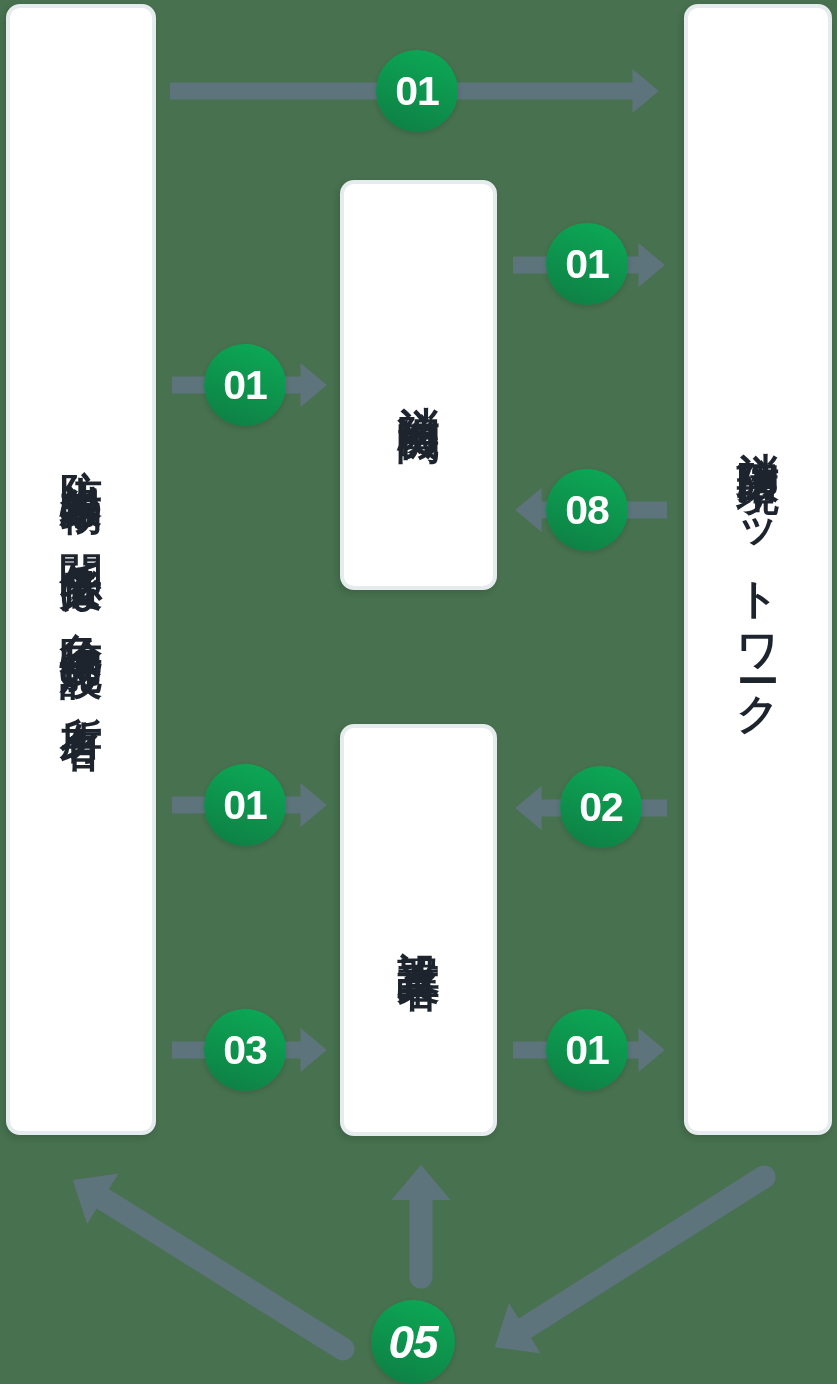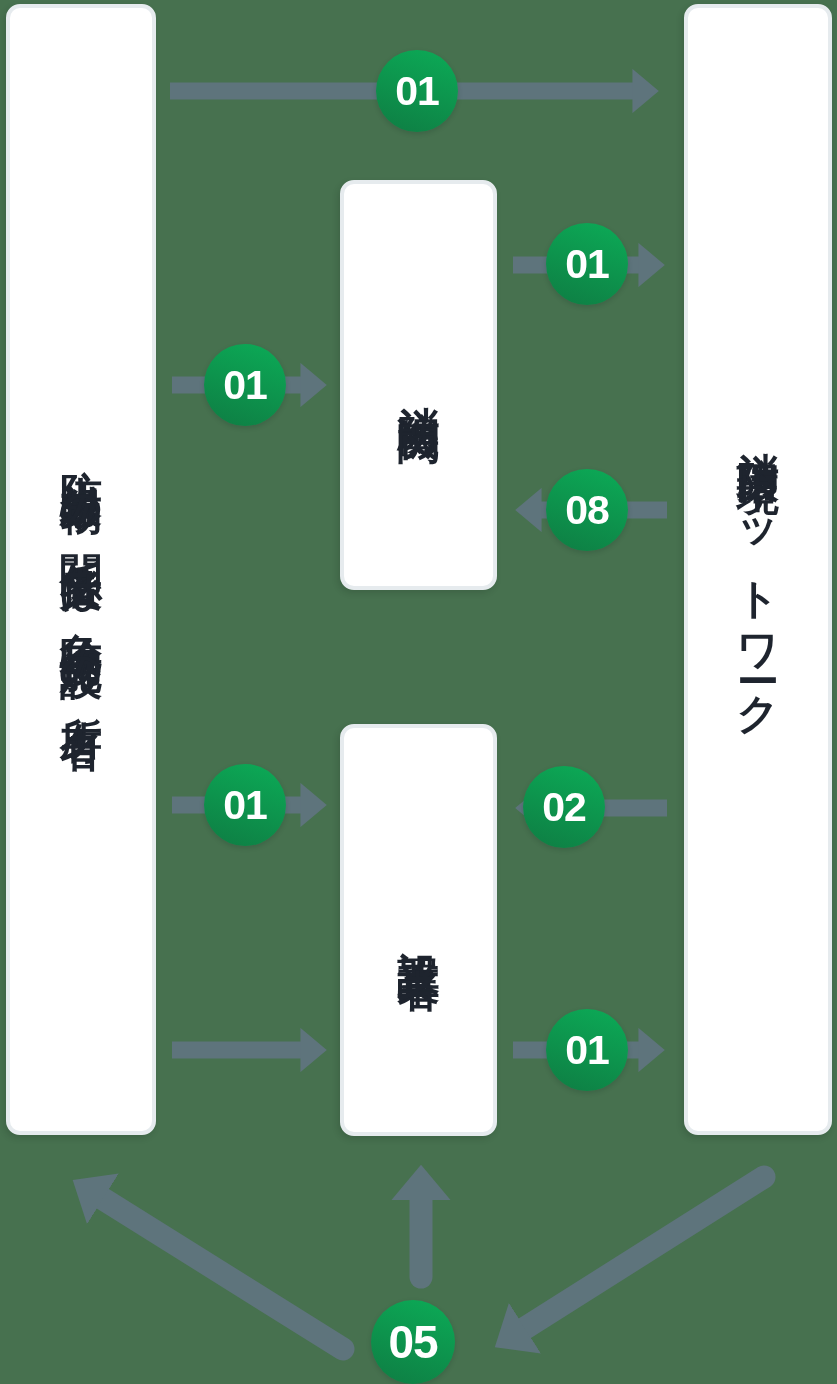--- a/index.html
+++ b/index.html
@@ -48,21 +48,21 @@
     border-radius:50%;
     background:linear-gradient(200deg,#0CA956 5%,#0E7F44 95%);
     color:#FFFFFF;
     font-size:41px;
     font-weight:700;
     letter-spacing:-1px;
     display:flex;align-items:center;justify-content:center;
     z-index:3;
     box-shadow:0 2px 5px rgba(10,40,25,.18);
   }
-  .badge.big{width:84px;height:84px;font-size:46px;}
+  .badge.big{width:84px;height:84px;font-size:46px;font-style:italic;}
 </style>
 </head>
 <body>
 
 <div class="stage">
 
   <div class="node node-owner">
     <span class="vtext">防火対象物の関係者又は危険物施設の所有者</span>
   </div>
   <div class="node node-agency">
@@ -103,17 +103,18 @@
     <line x1="421" y1="1277" x2="421" y2="1197" stroke="#5E747C" stroke-width="23" stroke-linecap="round" marker-end="url(#ah)"></line>
 
     <line x1="764" y1="1177" x2="522" y2="1330" stroke="#5E747C" stroke-width="23" stroke-linecap="round" marker-end="url(#ah)"></line>
   </svg>
 
   <div class="badge" style="left:376px;top:50px;">01</div>
   <div class="badge" style="left:546px;top:223px;">01</div>
   <div class="badge" style="left:204px;top:344px;">01</div>
   <div class="badge" style="left:546px;top:469px;">08</div>
   <div class="badge" style="left:204px;top:764px;">01</div>
-  <div class="badge" style="left:523px;top:766px;">02</div>
+  <div class="badge" style="left:560px;top:766px;">02</div>
+  <div class="badge" style="left:204px;top:1009px;">03</div>
   <div class="badge" style="left:546px;top:1009px;">01</div>
   <div class="badge big" style="left:371px;top:1300px;">05</div>
 
 </div>
 
 </body></html>

